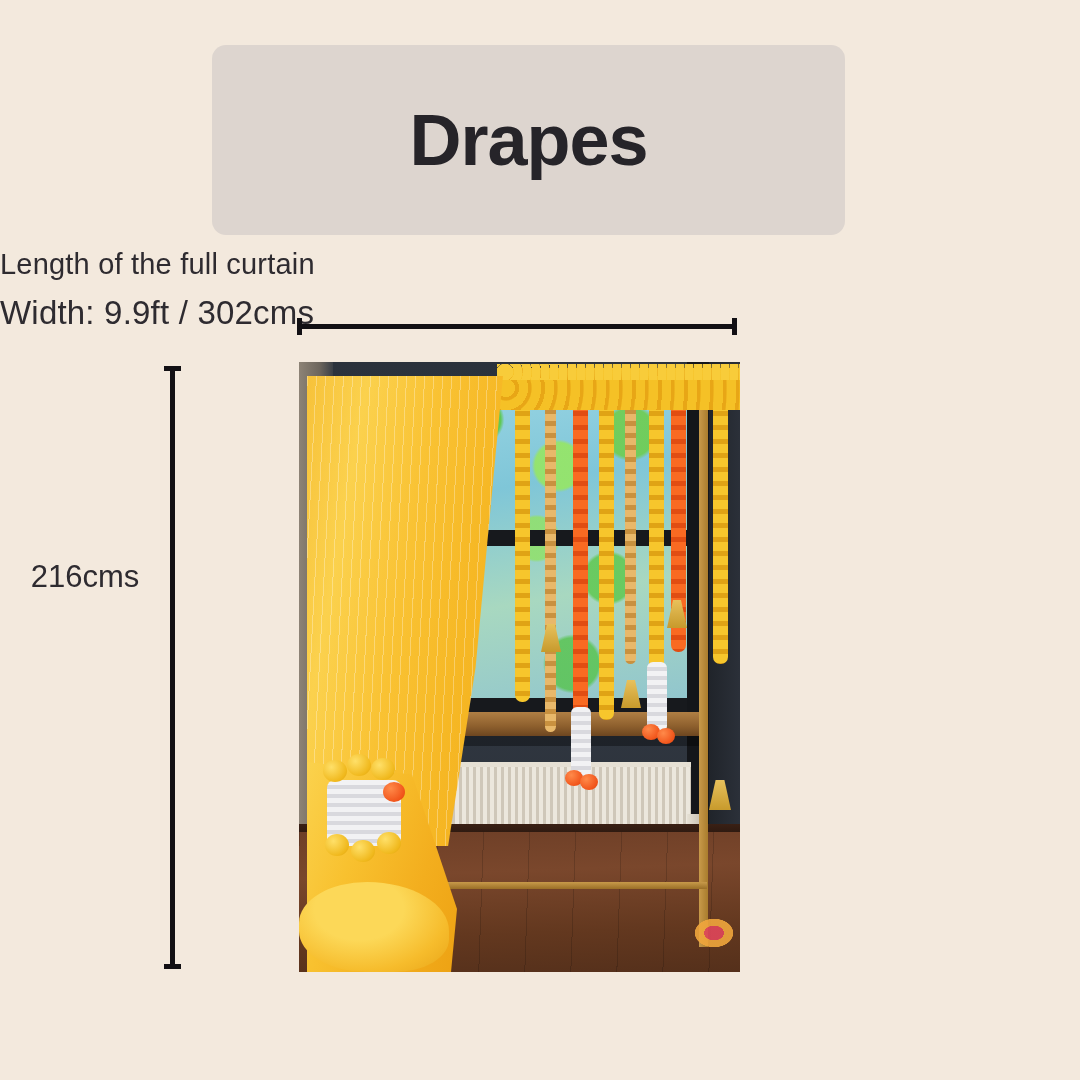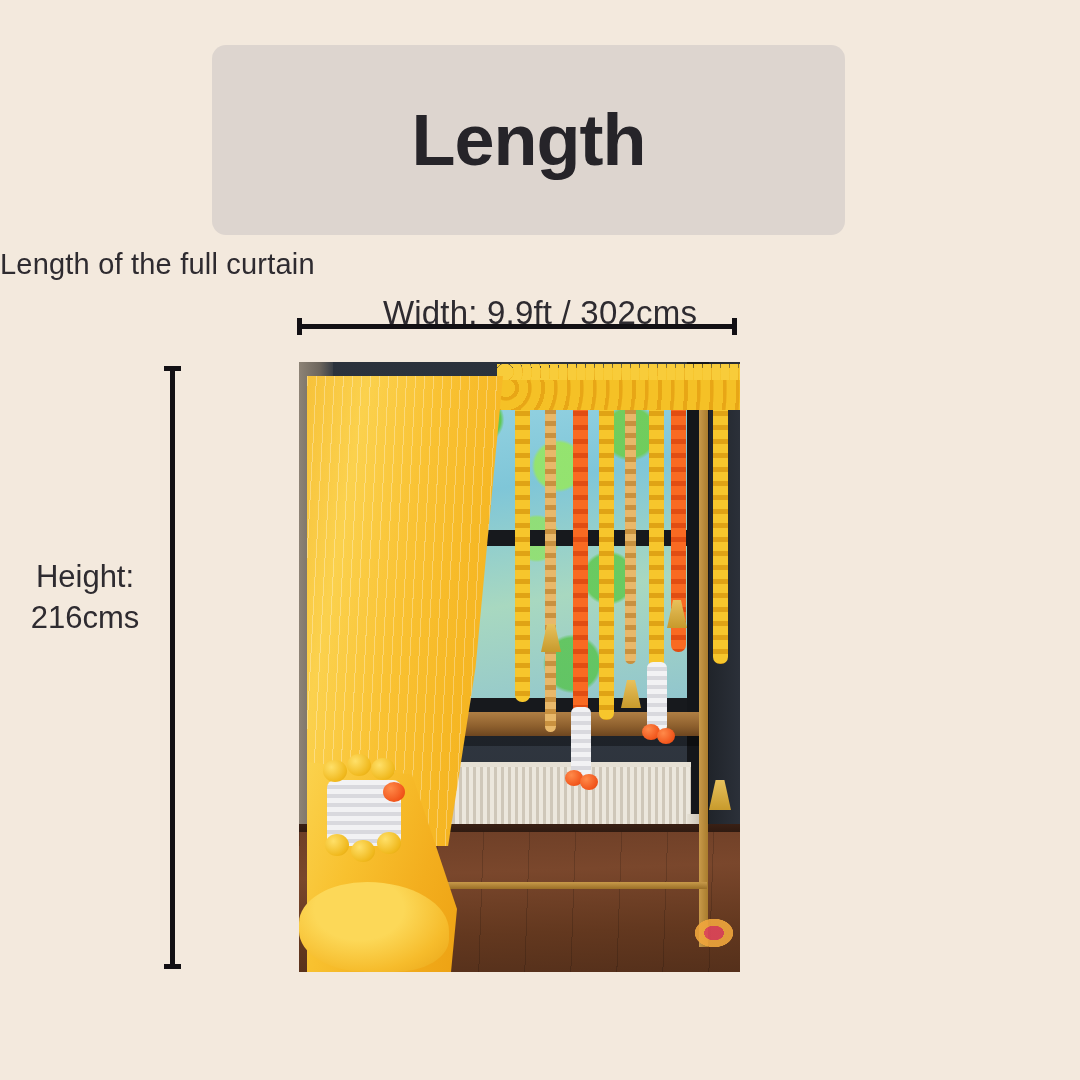--- a/index.html
+++ b/index.html
@@ -23,21 +23,21 @@
     font-size:72px;font-weight:bold;letter-spacing:-1px;
     color:#262429;line-height:1;
   }
 
   
   .caption-top{
     position:absolute;left:0;top:248px;width:1080px;text-align:left;
     font-size:29px;color:#2e2b30;letter-spacing:.2px;
   }
   .caption-width{
-    position:absolute;left:0;top:294px;width:1080px;text-align:center;
+    position:absolute;left:0;top:294px;width:1080px;
     font-size:33px;color:#2e2b30;letter-spacing:.2px;
   }
 
   
   .dim-h{position:absolute;left:297px;top:318px;width:440px;height:16px;}
   .dim-h .bar{position:absolute;left:0;top:6px;width:440px;height:5px;background:#121014;}
   .dim-h .cap{position:absolute;top:0;width:5px;height:17px;background:#121014;}
   .dim-h .cap.l{left:0;}
   .dim-h .cap.r{right:0;}
 
@@ -160,40 +160,39 @@
     background:linear-gradient(180deg,#e8c15c,#c79a2c);
     clip-path:polygon(30% 0,70% 0,100% 100%,0 100%);
   }
 </style>
 </head>
 <body>
 
 <div id="stage">
 
   <div class="title-card">
-    <div class="title">Length</div>
+    <div class="title">Drapes</div>
   </div>
 
   <div class="caption-top">Length of the full curtain</div>
   <div class="caption-width">Width: 9.9ft / 302cms</div>
 
   <div class="dim-h">
     <div class="cap l"></div>
     <div class="bar"></div>
     <div class="cap r"></div>
   </div>
 
   <div class="dim-v">
     <div class="cap t"></div>
     <div class="bar"></div>
     <div class="cap b"></div>
   </div>
 
   <div class="height-label">
-    <div>Height:</div>
     <div>216cms</div>
   </div>
 
   <div class="photo">
 
     <div class="wall"></div>
     <div class="wall-left"></div>
 
     <div class="window"></div>
     <div class="win-mullion win-m1"></div>

